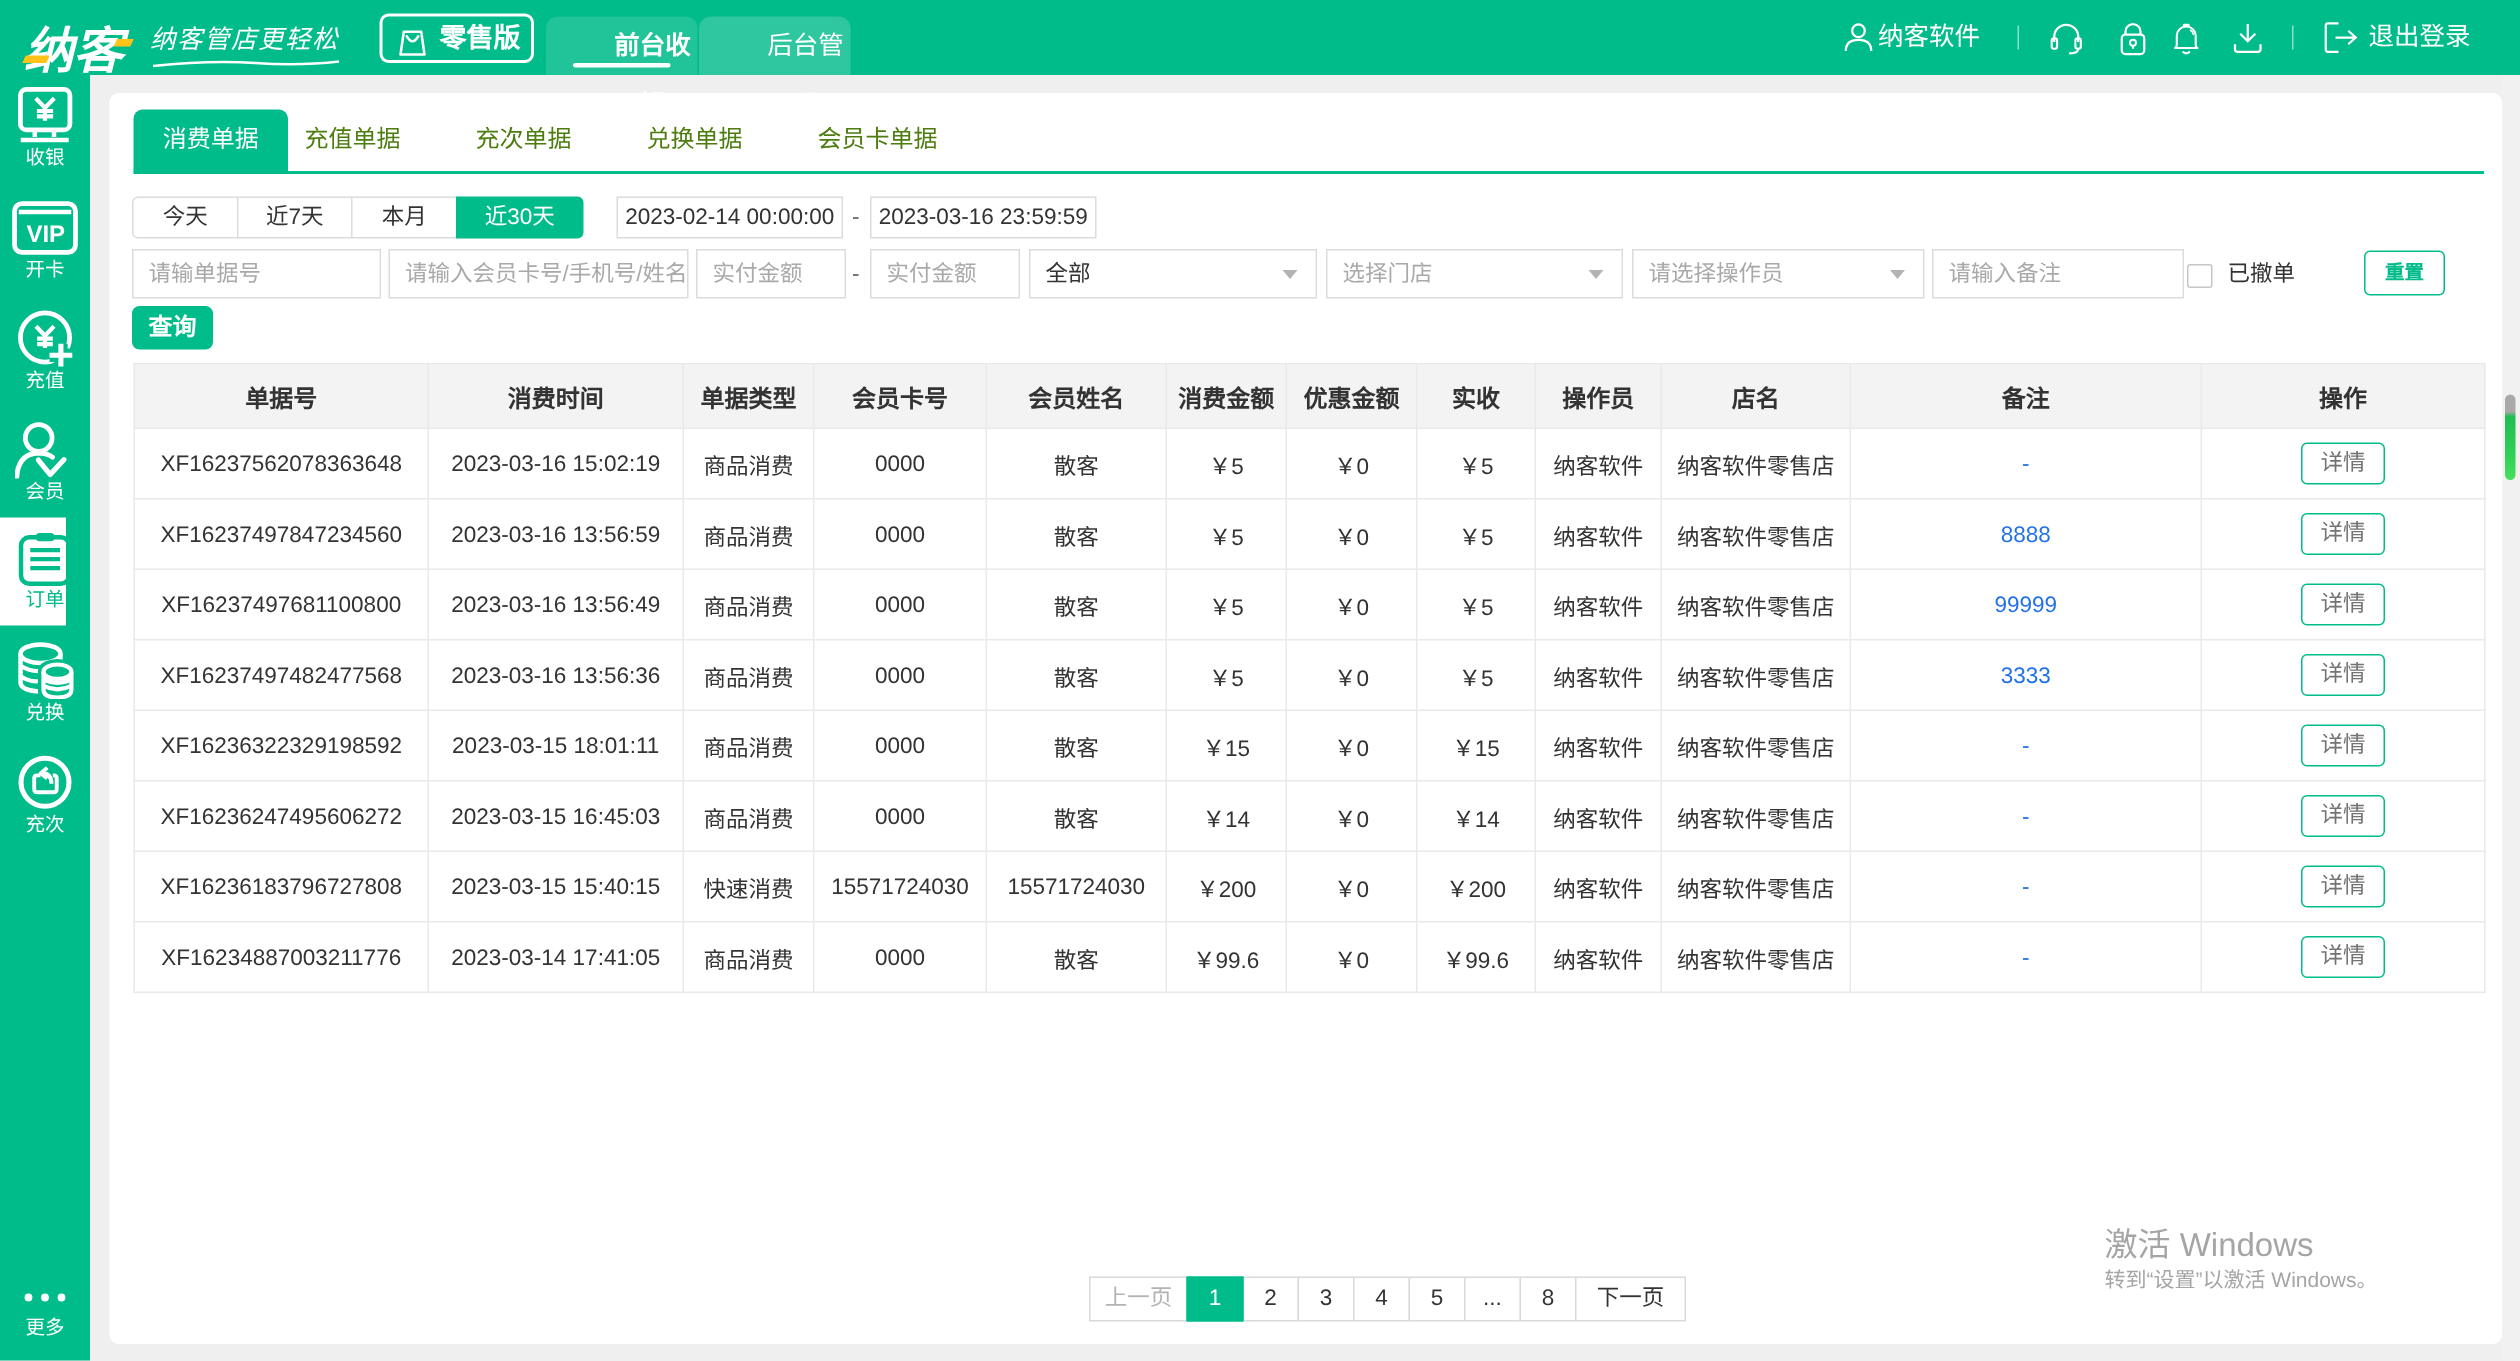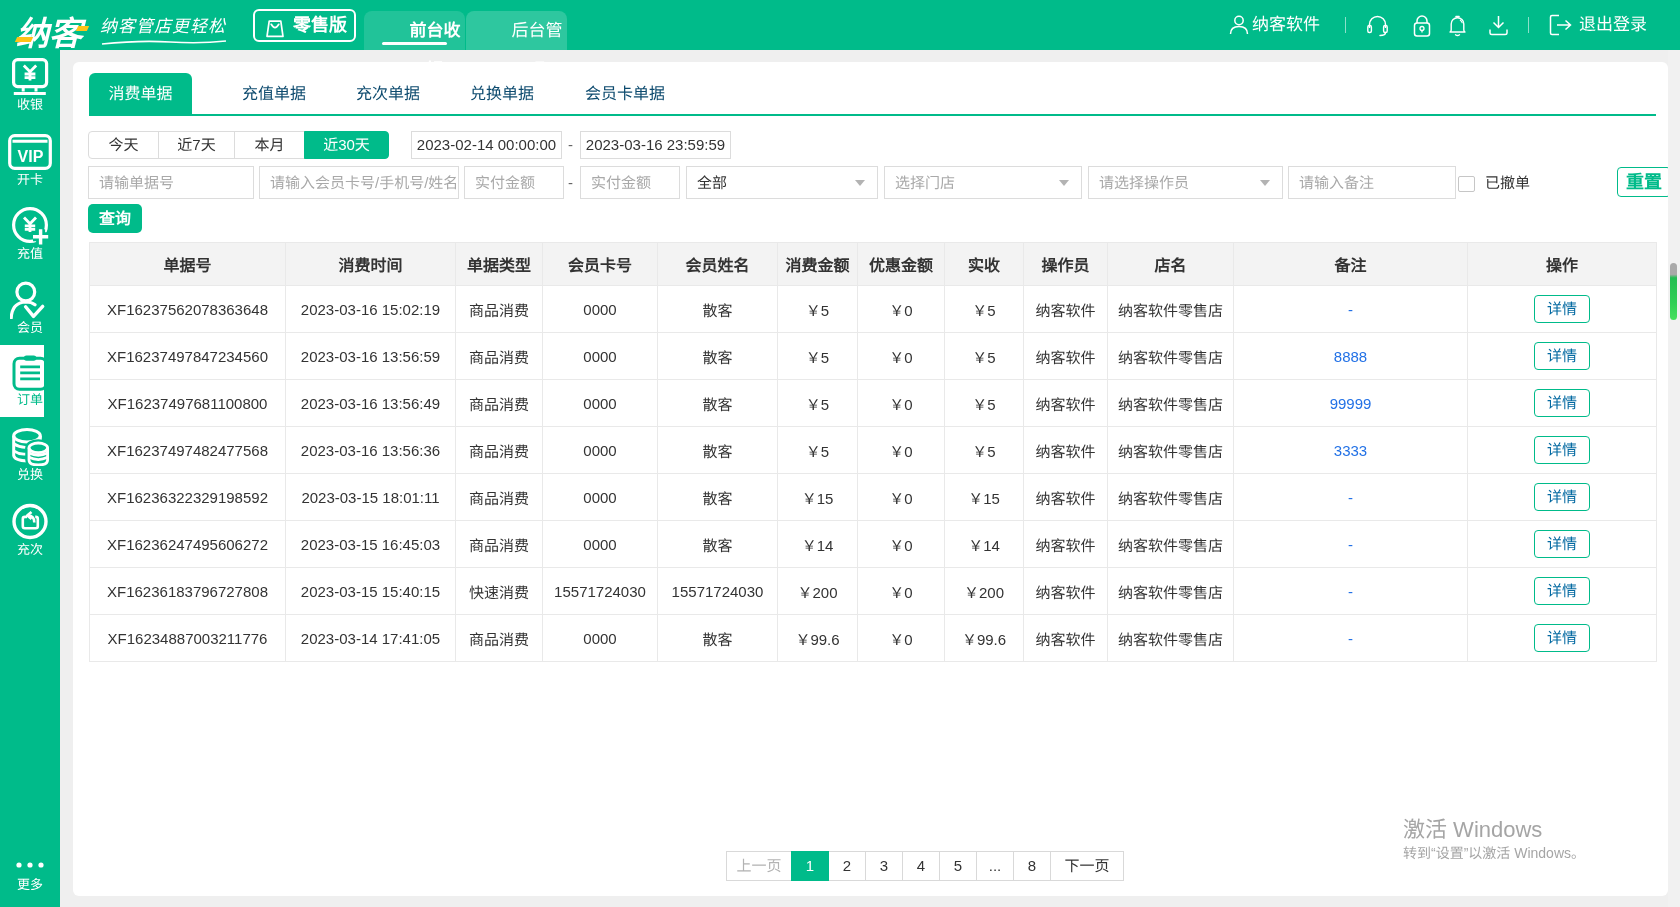--- a/index.html
+++ b/index.html
@@ -30,39 +30,39 @@
   #s-active .lbl { color:#00bb8a; }
   #s-more { position:absolute; left:0; bottom:14px; width:60px; text-align:center; color:#fff; }
   #s-more .lbl { font-size:13px; }
   
   #main { position:absolute; left:60px; top:50px; width:1608px; height:894px; background:#efefef; }
   #card { position:absolute; left:13px; top:12px; width:1595px; height:834px; background:#fff; border-radius:6px; }
   
   .ctab { position:absolute; top:11px; height:42px; line-height:42px; font-size:16px; }
   #ctabline { position:absolute; left:16px; right:12px; top:52px; height:1.5px; background:#00bb8a; }
   #ctab0 { left:16px; width:103px; background:#00bb8a; color:#fff; text-align:center; border-radius:6px 6px 0 0; }
-  .ctabtxt { color:#0c4a6e; text-align:right; width:103px; }
+  .ctabtxt { color:#4d7c0f; text-align:left; width:103px; }
   
   .qbtn { position:absolute; top:69px; height:28px; line-height:26px; text-align:center; font-size:15px; color:#333; background:#fff; border:1px solid #dcdcdc; }
   .qbtn.act { background:#00bb8a; color:#fff; border-color:#00bb8a; }
   .dateinp { position:absolute; top:69px; height:28px; line-height:26px; font-size:15px; color:#333; background:#fff; border:1px solid #dcdcdc; text-align:center; }
   .dash { position:absolute; color:#666; font-size:15px; }
   
   .finp { position:absolute; top:104px; height:33px; line-height:31px; font-size:15px; white-space:nowrap; overflow:hidden; color:#a9a9a9; background:#fff; border:1px solid #dcdcdc; padding-left:10px; }
   .caret { position:absolute; width:0; height:0; border-left:5.5px solid transparent; border-right:5.5px solid transparent; border-top:6.5px solid #b3b3b3; }
   #chk { position:absolute; left:1385px; top:114px; width:17px; height:16px; border:1px solid #c6c6c6; border-radius:2px; background:#fff; }
   #chklbl { position:absolute; left:1412px; top:104px; height:33px; line-height:33px; font-size:15px; color:#333; }
-  #resetbtn { position:absolute; left:1544px; top:105px; width:54px; height:30px; border:1px solid #00bb8a; border-radius:4px; color:#00bb8a; font-size:18px; font-weight:bold; text-align:center; line-height:28px; }
+  #resetbtn { position:absolute; left:1503px; top:105px; width:54px; height:30px; border:1px solid #00bb8a; border-radius:4px; color:#00bb8a; font-size:13px; font-weight:bold; text-align:center; line-height:28px; }
   #querybtn { position:absolute; left:15px; top:142px; width:54px; height:29px; background:#00bb8a; border-radius:5px; color:#fff; font-size:16px; font-weight:bold; text-align:center; line-height:29px; }
   
   #tbl { position:absolute; left:16px; top:180px; border-collapse:collapse; table-layout:fixed; font-size:15px; color:#333; }
   #tbl th { background:#f3f3f3; font-weight:bold; font-size:16px; height:43px; border:1px solid #e9e9e9; text-align:center; }
   #tbl td { height:47px; border:1px solid #e9e9e9; text-align:center; background:#fff; }
   #tbl td.blue { color:#2271e6; }
-  .detbtn { display:inline-block; width:56px; height:28px; line-height:26px; border:1px solid #00bb8a; border-radius:4px; color:#0369a1; font-size:15px; }
+  .detbtn { display:inline-block; width:56px; height:28px; line-height:26px; border:1px solid #00bb8a; border-radius:4px; color:#737373; font-size:15px; }
   
   #pager { position:absolute; left:605px; top:789px; height:30px; display:flex;padding-left:48px; }
   .pg { height:30px; border:1px solid #d9d9d9; background:#fff; text-align:center; line-height:28px; font-size:15px; color:#333; margin-left:-1px; }
   .pg.num { width:38px; }
   .pg.prev { width:66px; color:#b3b3b3; margin-left:0; }
   .pg.next { width:74px; }
   .pg.act { background:#00bb8a; color:#fff; border-color:#00bb8a; z-index:2; }
   
   #wm1 { position:absolute; left:1403px; top:811px; font-size:22px; color:#a5a5a5; z-index:6; }
   #wm2 { position:absolute; left:1403px; top:842px; font-size:14px; color:#a5a5a5; z-index:6; }

